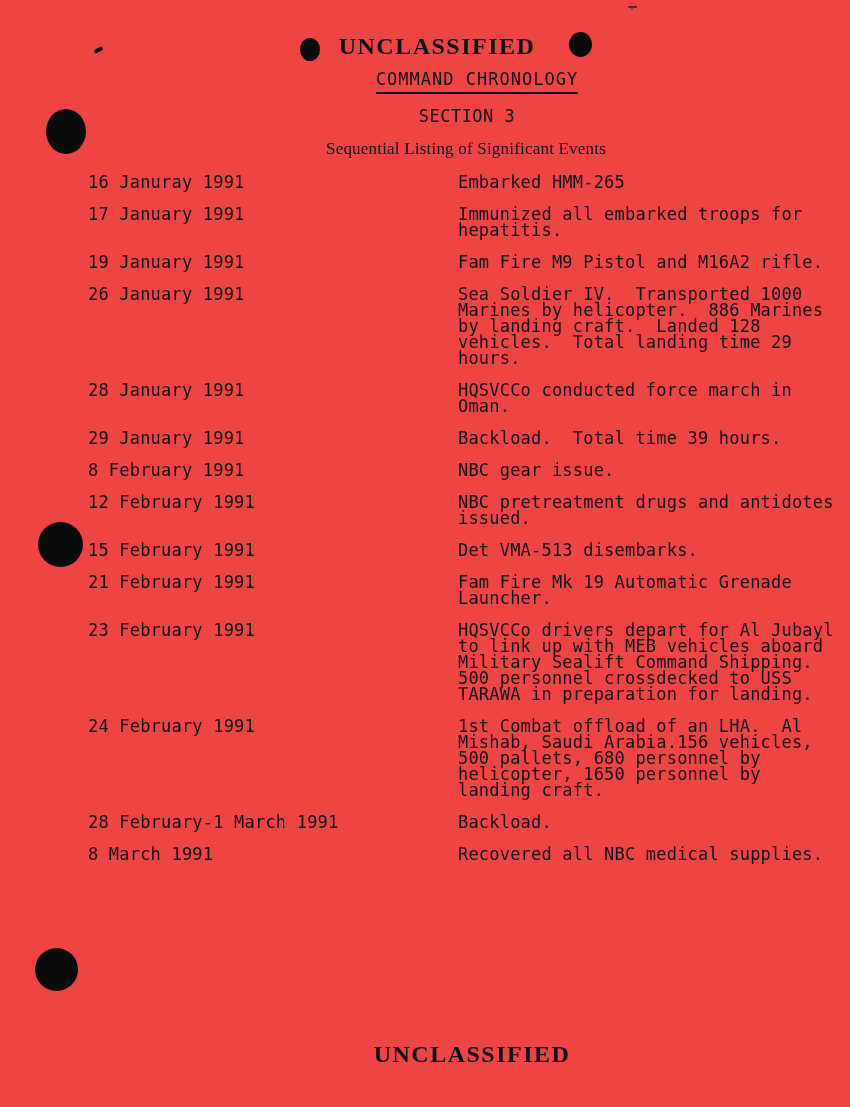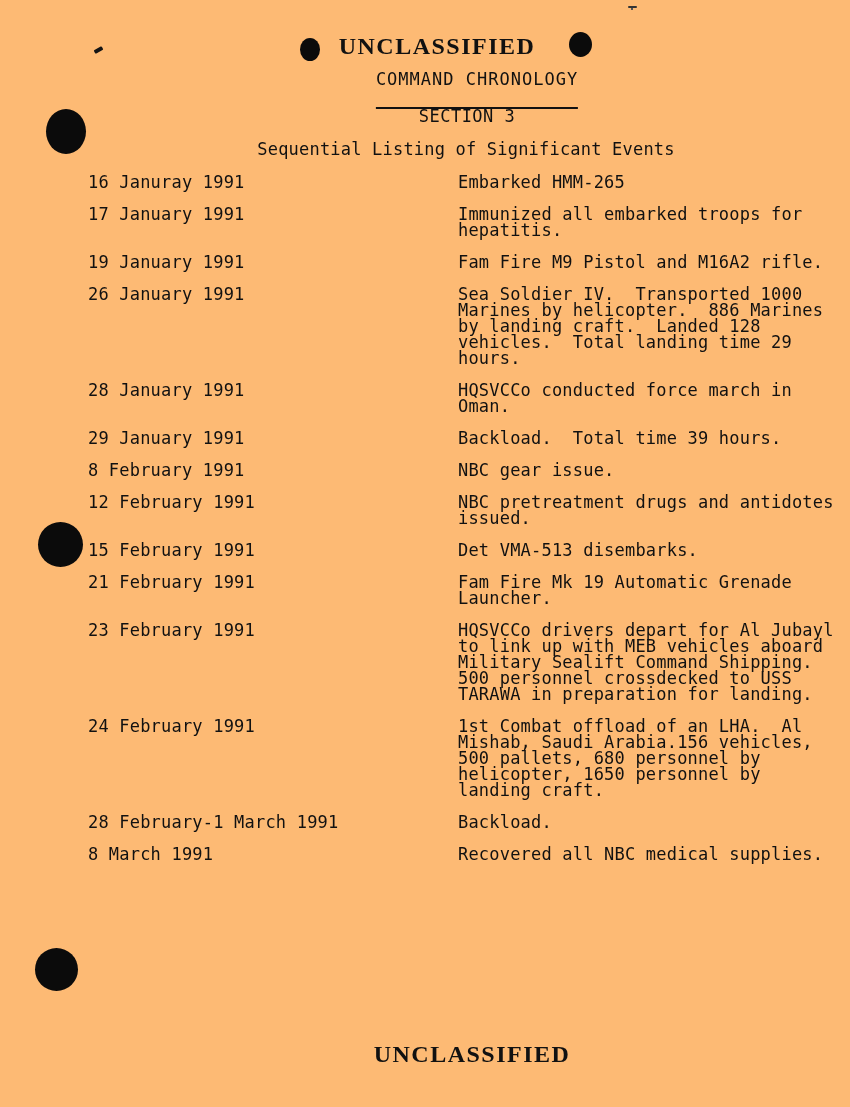--- a/index.html
+++ b/index.html
@@ -4,21 +4,21 @@
 <style>
   * { margin: 0; padding: 0; box-sizing: border-box; }
   html, body { background: #ffffff; }
   body {
     width: 850px; height: 1107px;
     position: relative;
     font-family: "DejaVu Sans Mono", monospace;
     color: #111111;
     overflow: hidden;
   }
-  .page { position: absolute; inset: 0; background: #fdba74; }
+  .page { position: absolute; inset: 0; background: #ef4444; }
 
   
   .dot {
     position: absolute;
     background: #0b0b0b;
     border-radius: 50%;
   }
   .dot-header-left  { left: 300px; top: 38px;  width: 20px; height: 23px; }
   .dot-header-right { left: 569px; top: 32px;  width: 23px; height: 25px; }
   .dot-margin-1     { left: 46px;  top: 109px; width: 40px; height: 45px; }
@@ -46,31 +46,31 @@
     transform: translateX(-50%);
     font-family: "Liberation Serif", "DejaVu Serif", serif;
     font-weight: bold; font-size: 24px; letter-spacing: 1.5px;
     white-space: nowrap;
   }
   .doc-title {
     position: absolute; left: 477px; top: 69px;
     transform: translateX(-50%);
     font-size: 17px; letter-spacing: 1px; white-space: nowrap;
     border-bottom: 2px solid #111111;
-    padding-bottom: 18px;
+    padding-bottom: 3px;
   }
   .section-heading {
     position: absolute; left: 467px; top: 106px;
     transform: translateX(-50%);
     font-size: 17px; letter-spacing: 0.5px; white-space: nowrap;
   }
   .subtitle {
     position: absolute; left: 466px; top: 139px;
     transform: translateX(-50%);
-    font-size: 17px; letter-spacing: 0.2px; white-space: nowrap;
+    font-size: 17px; letter-spacing: 0.2px; white-space: nowrap; font-family: Liberation Serif, serif;
   }
 
   
   .events-list {
     position: absolute; left: 88px; top: 174px;
     width: 755px;
     font-size: 17px; line-height: 16px; letter-spacing: 0.2px;
   }
   .event-row {
     display: flex; align-items: flex-start;

